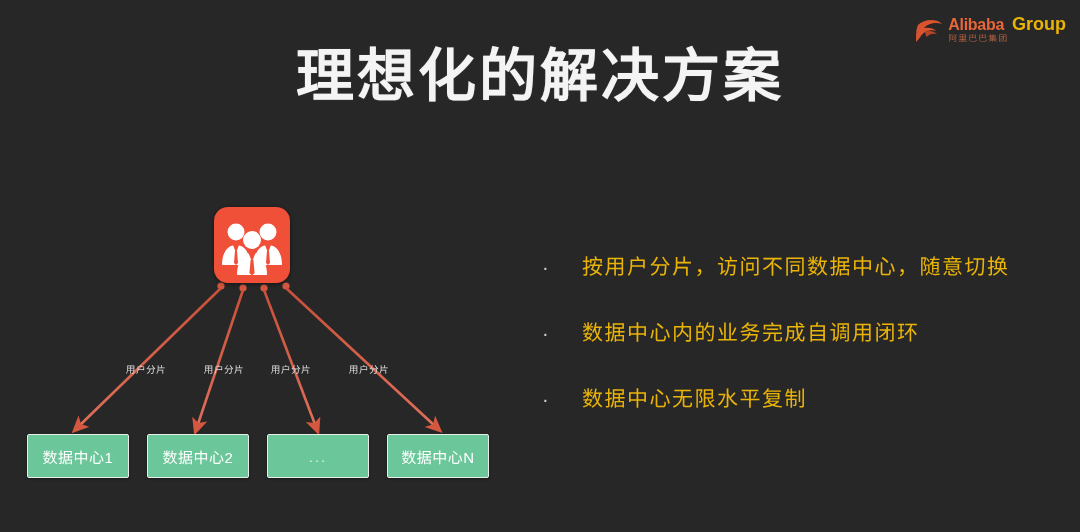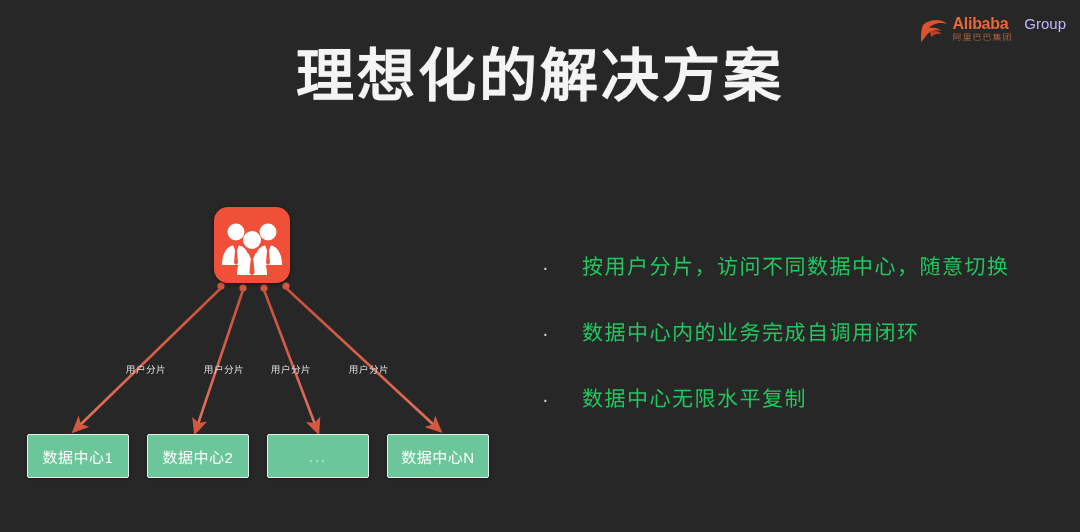--- a/index.html
+++ b/index.html
@@ -42,32 +42,32 @@
   }
   .logo-textwrap {
     display: flex;
     flex-direction: column;
     align-items: flex-start;
     line-height: 1;
   }
   .logo-line1 {
     display: flex;
     align-items: baseline;
-    gap: 16px;
+    gap: 8px;
   }
   .logo-ali {
     font-size: 16px;
     font-weight: bold;
     color: #e8663a;
     letter-spacing: -0.3px;
   }
   .logo-group {
-    font-size: 15px;
-    font-weight: normal;
-    color: #c4b5fd;
+    font-size: 18px;
+    font-weight: bold;
+    color: #eab308;
     letter-spacing: 0px;
   }
   .logo-cn {
     margin-top: 2px;
     font-size: 9px;
     color: #b06040;
     letter-spacing: 1px;
     transform: scaleY(0.9);
     transform-origin: left top;
     text-align: center;
@@ -153,21 +153,21 @@
     font-size: 20px;
     line-height: 30px;
     text-align: left;
     padding-left: 6px;
     box-sizing: border-box;
   }
   .bullet-text {
     font-size: 21px;
     line-height: 30px;
     letter-spacing: 1.5px;
-    color: #22c55e;
+    color: #eab308;
     white-space: nowrap;
   }
 </style>
 </head>
 <body>
 
 <div class="slide">
 
   <div class="logo">
     <div class="logo-mark">

